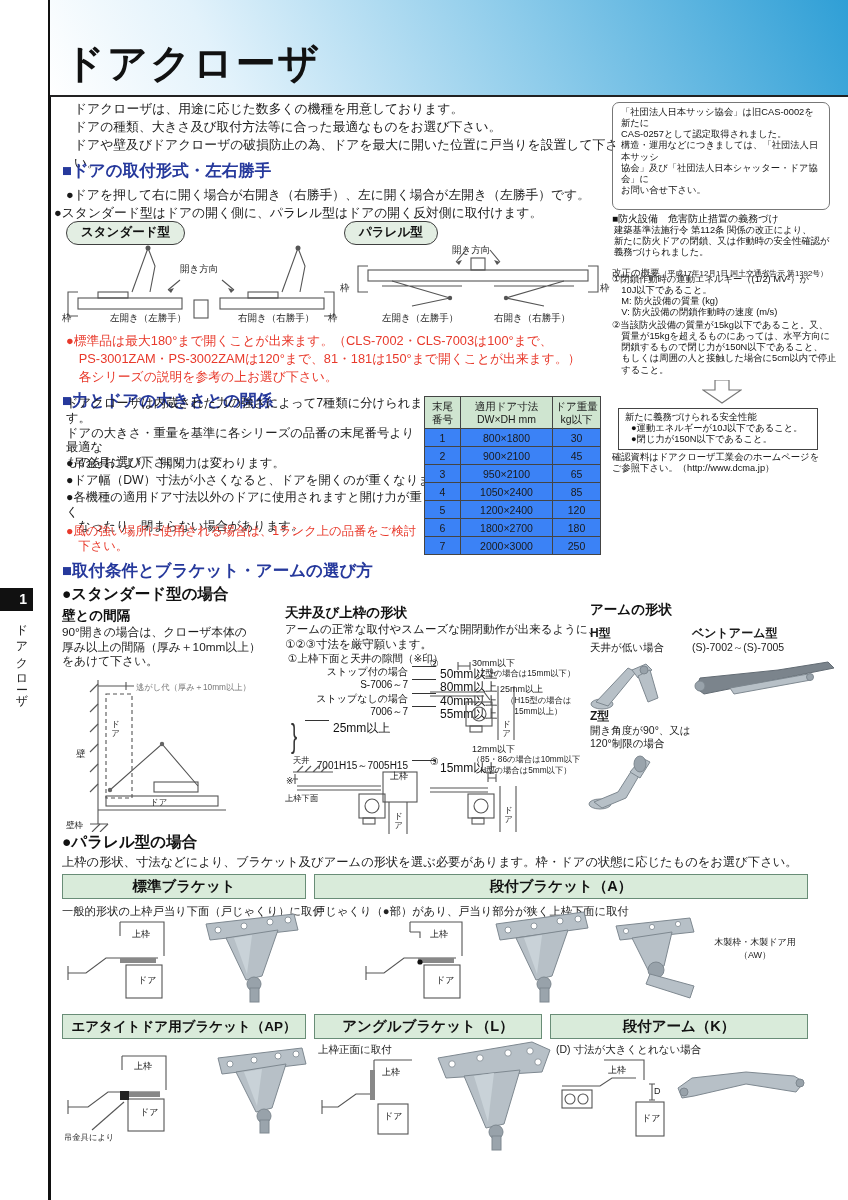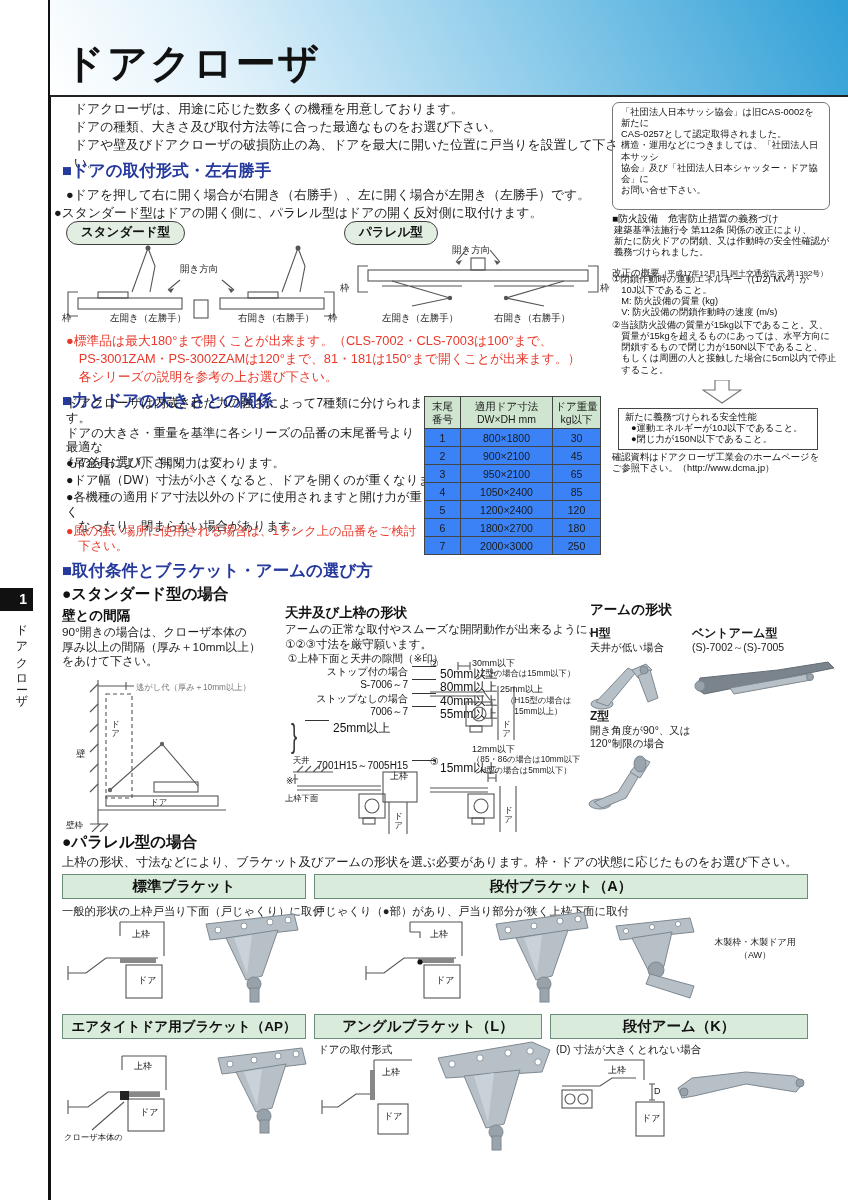--- a/index.html
+++ b/index.html
@@ -438,36 +438,36 @@
     <polygon class="ph" points="20,22 60,16 52,50 36,54"></polygon>
     <circle cx="44" cy="54" r="8" fill="#98a2aa" stroke="#7e8890"></circle>
     <polygon class="ph" points="38,58 82,70 78,82 34,68"></polygon>
   </svg>
   <div class="abs f9 pre" style="left:700px;top:936px;text-align:center;width:110px">木製枠・木製ドア用
 （AW）</div>
 
   <div class="abs gbar" style="left:62px;top:1014px;width:244px;font-size:13.5px">エアタイトドア用ブラケット（AP）</div>
   <div class="abs gbar" style="left:314px;top:1014px;width:228px">アングルブラケット（L）</div>
   <div class="abs gbar" style="left:550px;top:1014px;width:258px">段付アーム（K）</div>
-  <div class="abs f105" style="left:318px;top:1043px">ドアの取付形式</div>
+  <div class="abs f105" style="left:318px;top:1043px">上枠正面に取付</div>
   <div class="abs f105" style="left:556px;top:1043px">(D) 寸法が大きくとれない場合</div>
 
   <svg class="abs" style="left:64px;top:1050px" width="150" height="94" viewBox="0 0 150 94">
     <g class="ln">
       <path d="M58,6 H102 V40 M58,6 V20"></path>
       <path d="M4,50 V64 M4,57 H24 L44,42 H96"></path>
       <rect x="58" y="42" width="38" height="5" fill="#888" stroke="none"></rect>
       <rect x="64" y="49" width="36" height="32"></rect>
       <path d="M60,52 L28,80"></path>
     </g>
     <rect x="56" y="41" width="9" height="9" fill="#222"></rect>
   </svg>
   <div class="abs f9" style="left:134px;top:1060px">上枠</div>
   <div class="abs f9" style="left:140px;top:1106px">ドア</div>
-  <div class="abs f8" style="left:64px;top:1132px">クローザ本体の</div>
+  <div class="abs f8" style="left:64px;top:1132px">吊金具により</div>
   <svg class="abs" style="left:214px;top:1046px" width="96" height="96" viewBox="0 0 96 96">
     <polygon class="ph" points="4,12 88,2 92,18 8,28"></polygon>
     <circle class="hole" cx="16" cy="18" r="3"></circle>
       <circle class="hole" cx="40" cy="14" r="3"></circle>
       <circle class="hole" cx="64" cy="10" r="3"></circle>
       <circle class="hole" cx="82" cy="8" r="3"></circle>
     <polygon class="ph" points="22,26 72,18 58,62 42,66"></polygon>
     <polygon points="30,26 48,23 43,60" fill="#c9d2d8"></polygon>
     <circle cx="50" cy="70" r="7" fill="#98a2aa" stroke="#7e8890"></circle>
     <rect x="46" y="74" width="9" height="13" fill="#9aa4ac" stroke="#7e8890"></rect>

